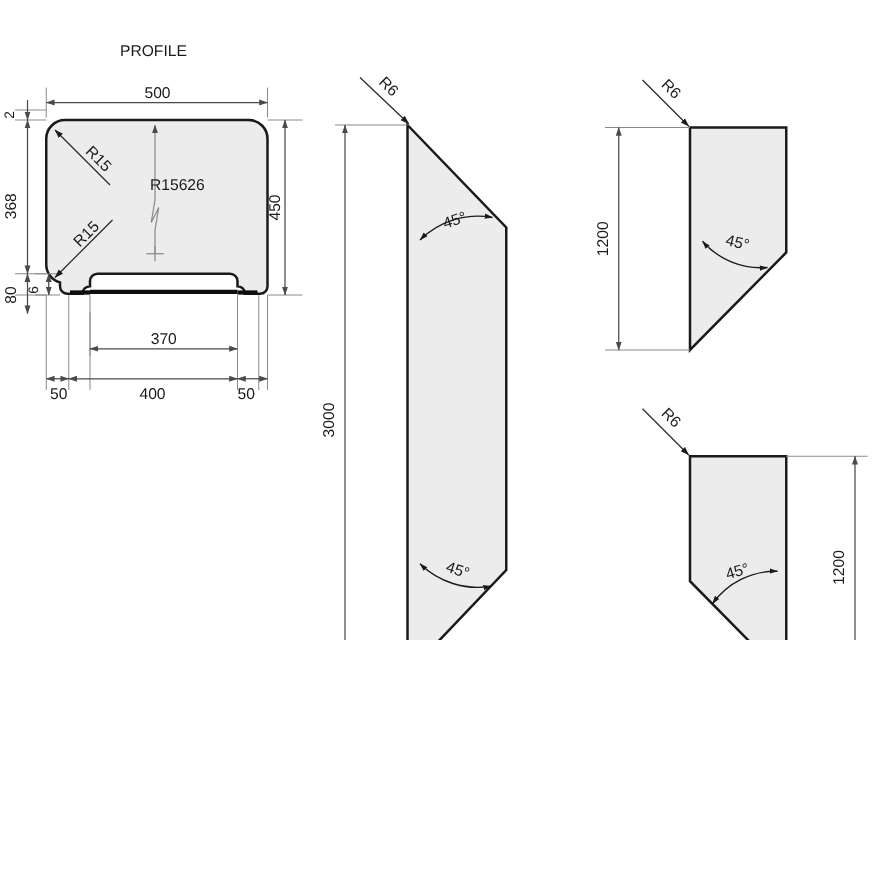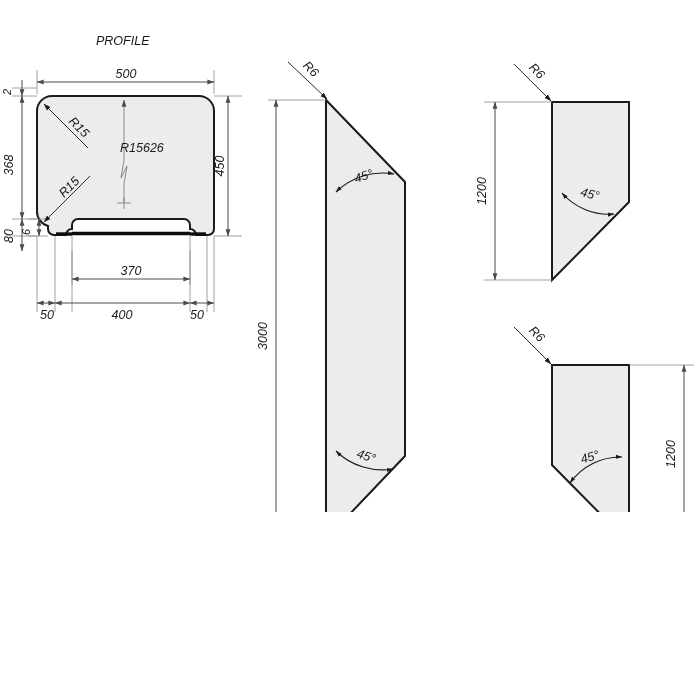--- a/index.html
+++ b/index.html
@@ -7,21 +7,20 @@
     padding: 0;
     background: #ffffff;
   }
   #sheet {
     position: relative;
     width: 700px;
     height: 512px;
     background: #ffffff;
     font-family: "Liberation Sans", sans-serif;
     overflow: hidden;
-    font-style: italic;
   }
   #sheet svg {
     display: block;
     width: 700px;
     height: 700px;
   }
   .part-fill {
     fill: #ececec;
     stroke: #1a1a1a;
     stroke-width: 2;

